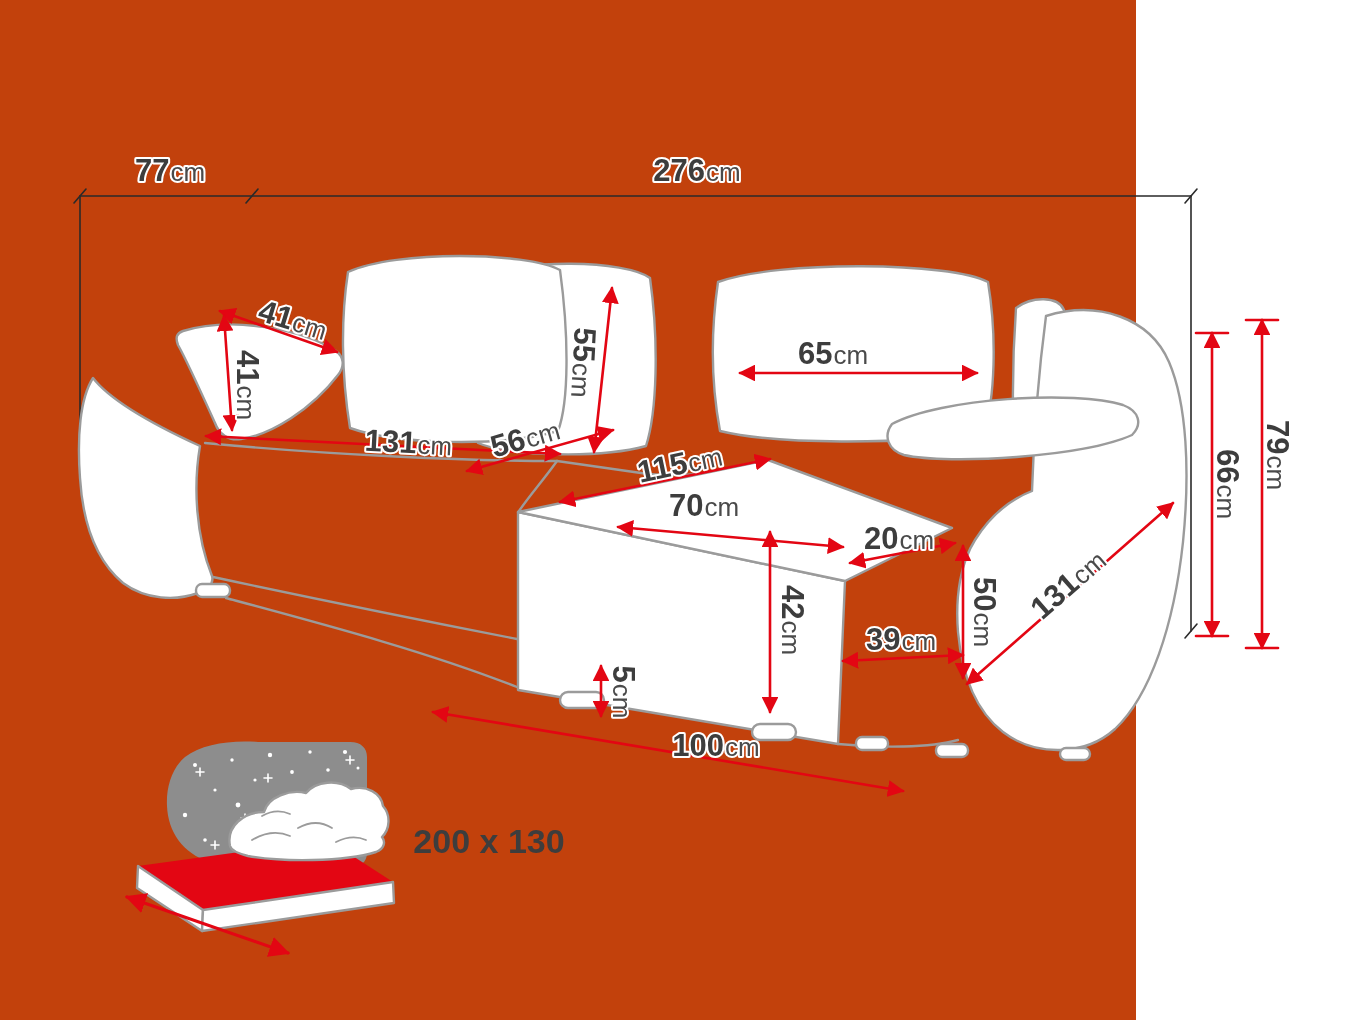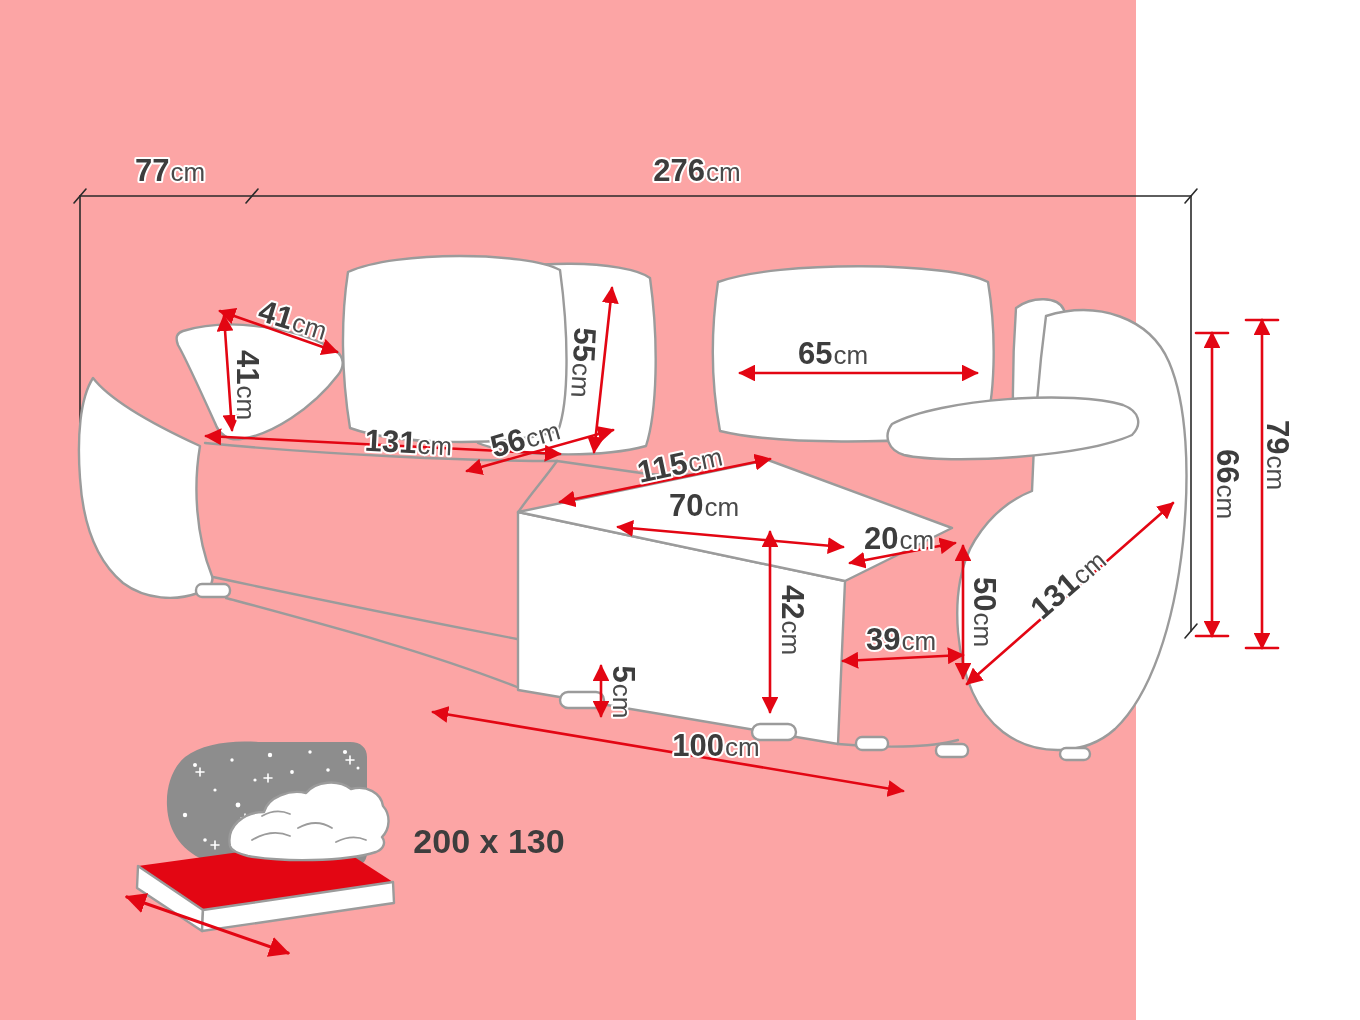--- a/index.html
+++ b/index.html
@@ -4,21 +4,21 @@
 <style>
   :root{
     --red:#e30613;
     --ink:#3d3d3d;
     --sofa:#9b9b9b;
     --frame:#2a2a2a;
     --headboard:#8d8d8d;
   }
   html,body{margin:0;padding:0;background:#fff;}
   body{width:1360px;height:1020px;overflow:hidden;font-family:"Liberation Sans",sans-serif;}
-  .stage{position:relative;width:1136px;height:1020px;background:#fca5a5;}
+  .stage{position:relative;width:1136px;height:1020px;background:#c2410c;}
   svg{display:block;}
   .frame{stroke:var(--frame);stroke-width:1.6;fill:none;stroke-linecap:round;}
   .sofa{fill:none;stroke:var(--sofa);stroke-width:2.4;stroke-linecap:round;stroke-linejoin:round;}
   .sofa-fill{fill:#fff;stroke:var(--sofa);stroke-width:2.4;stroke-linecap:round;stroke-linejoin:round;}
   .sofa-thin{fill:none;stroke:var(--sofa);stroke-width:1.8;stroke-linecap:round;}
   .red{stroke:var(--red);stroke-width:2.6;fill:none;stroke-linecap:round;}
   .red-thick{stroke:var(--red);stroke-width:3.2;fill:none;stroke-linecap:round;}
   .dim{font-family:"Liberation Sans",sans-serif;font-weight:bold;font-size:31px;fill:var(--ink);
        paint-order:stroke;stroke:#ffffff;stroke-width:4px;stroke-linejoin:round;}
   .dim .u{font-weight:normal;font-size:26px;fill:#4a4a4a;}

